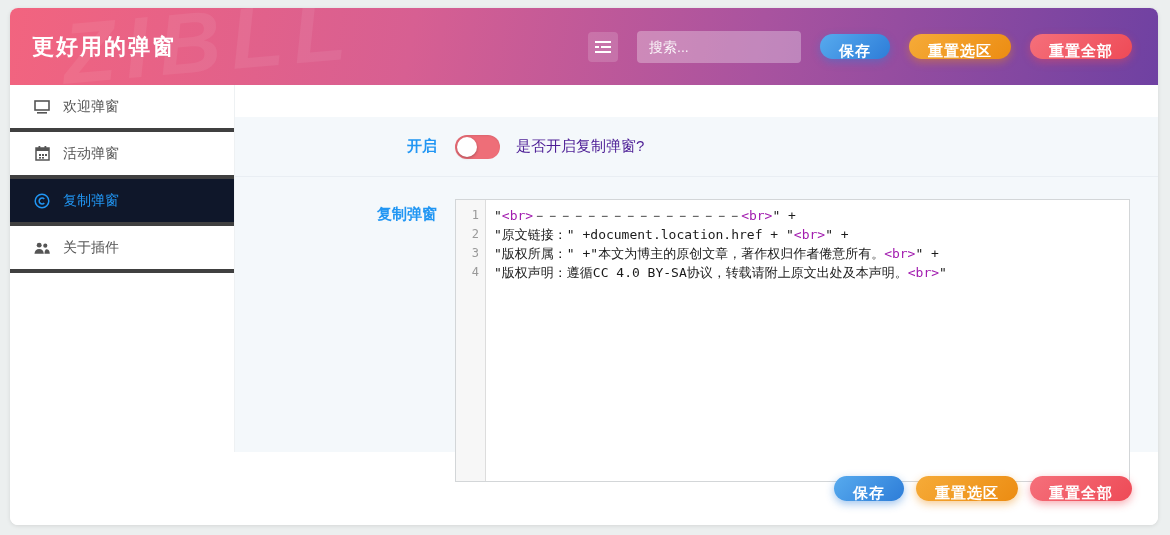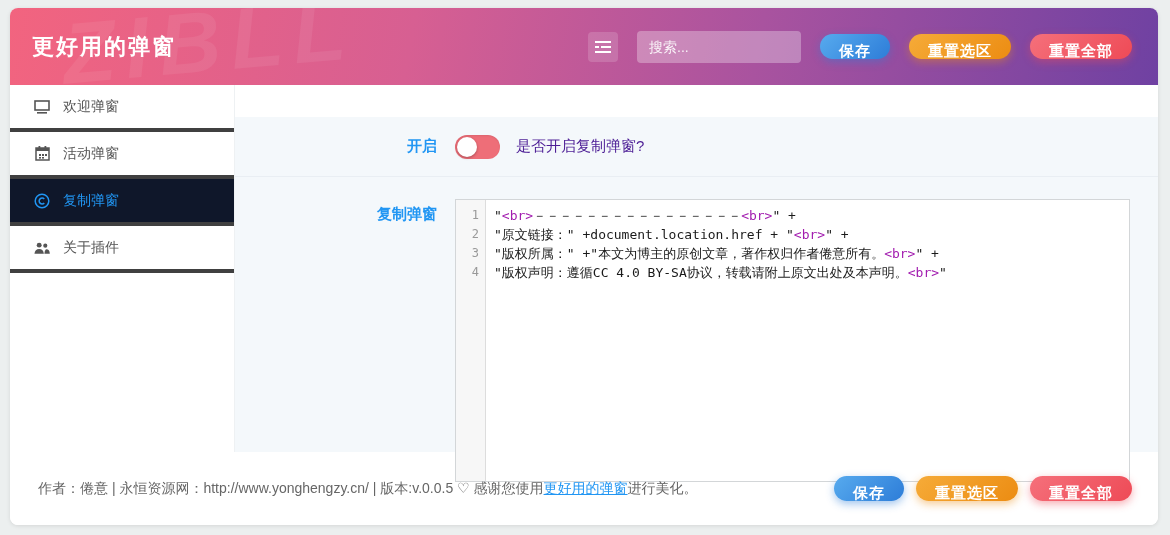--- a/index.html
+++ b/index.html
@@ -165,23 +165,20 @@
               <div class="cl">"原文链接：" +document.location.href + "<span class="tag">&lt;br&gt;</span>" +</div>
               <div class="cl">"版权所属：" +"本文为博主的原创文章，著作权归作者倦意所有。<span class="tag">&lt;br&gt;</span>" +</div>
               <div class="cl">"版权声明：遵循CC 4.0 BY-SA协议，转载请附上原文出处及本声明。<span class="tag">&lt;br&gt;</span>"</div>
             </div>
         </div>
       </div>
     </div>
   </div>
 
   <div class="ftr">
-    <div class="ftr-text">
-      <span>作者：倦意 | 永恒资源网：http://www.yonghengzy.cn/ | 版本:v.0.0.5 ♡ 感谢您使用</span><a>更好用的弹窗</a><span>进行美化。</span>
-    </div>
     <div class="ftr-btns">
       <button class="pill pill-blue">保存</button>
       <button class="pill pill-orange">重置选区</button>
       <button class="pill pill-red">重置全部</button>
     </div>
   </div>
 
 </div>
 
 </body></html>

